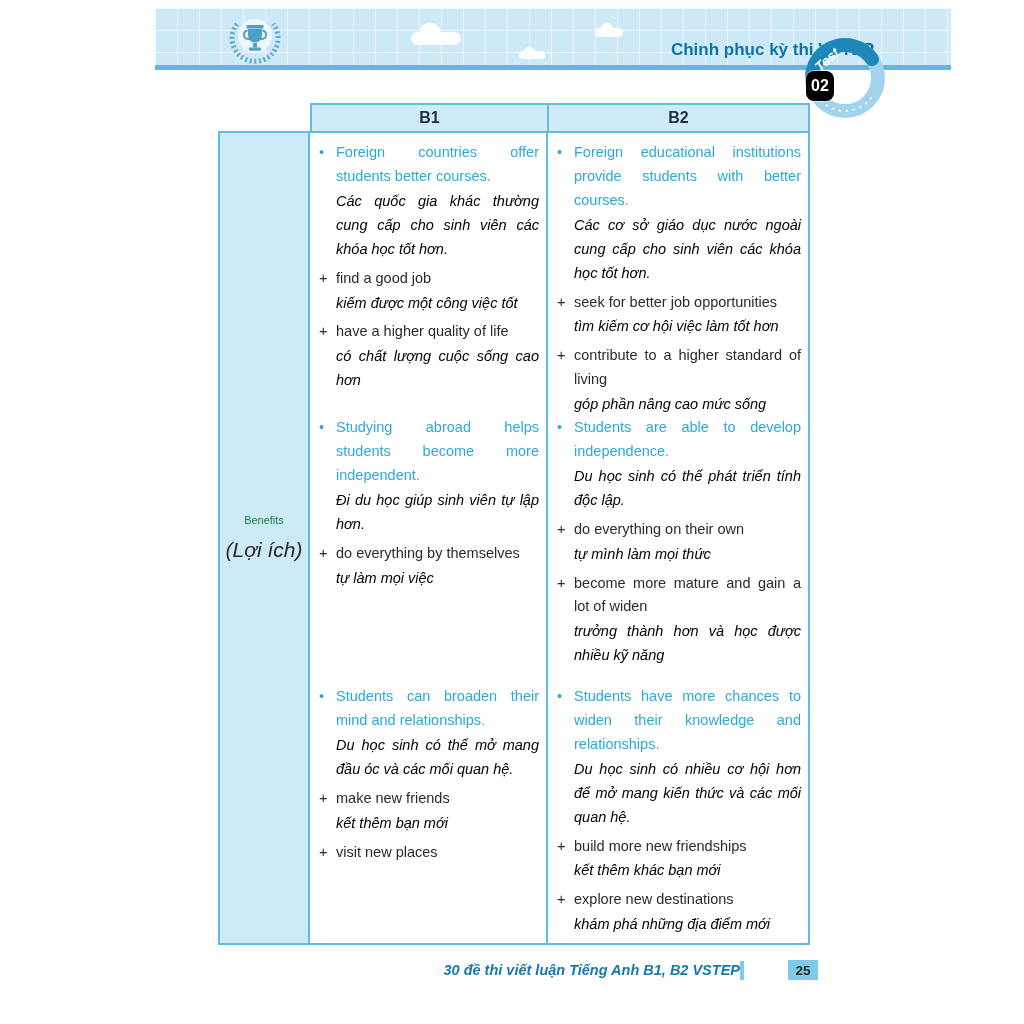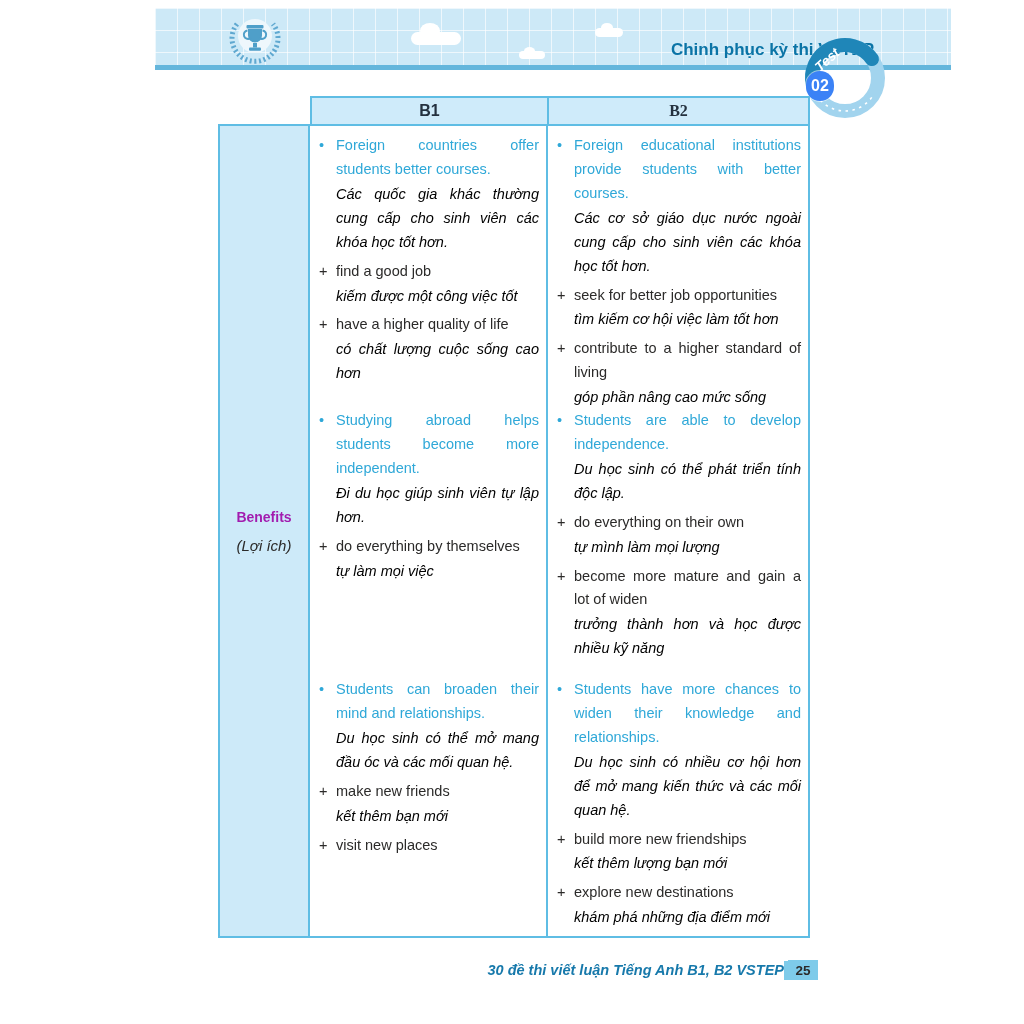--- a/index.html
+++ b/index.html
@@ -30,46 +30,46 @@
   .cloud-c::before { width:11px; height:8px; left:5px; top:-4px; }
   .header-title {
     position:absolute; right:77px; top:32px;
     font-size:17px; font-weight:700; color:#0b74a6;
   }
 
   
   .test-ring { position:absolute; left:800px; top:29px; width:90px; height:104px; }
   .test-number {
     position:absolute; left:806px; top:71px; width:28px; height:30px;
-    background:#3b82f6; border-radius:14px; color:#fff; font-weight:700;
+    background:#000000; border-radius:8px; color:#fff; font-weight:700;
     font-size:16px; display:flex; align-items:center; justify-content:center;
     box-shadow:0 0 0 1px rgba(255,255,255,.55);
   }
 
   
-  .vstep-table { position:absolute; left:218px; top:96px; width:592px; height:842px; }
+  .vstep-table { position:absolute; left:218px; top:103px; width:592px; height:842px; }
   .thead { position:absolute; left:92px; top:0; width:500px; height:30px; display:flex; }
   .th {
     box-sizing:border-box; border:2px solid #5fbde4; background:#cfebfa;
     display:flex; align-items:center; justify-content:center;
     font-weight:700; font-size:16px; color:#24313f;
   }
   .th-b1 { width:240px; }
-  .th-b2 { width:264px; margin-left:-2px;font-family:Liberation Serif, serif; }
+  .th-b2 { width:264px; margin-left:-2px; }
   .tbody { position:absolute; left:0; top:28px; width:592px; height:814px; display:flex; }
   .cell { box-sizing:border-box; border:2px solid #5fbde4; position:relative; }
   .label-cell { width:92px; background:#cdeaf9; }
   .b1-cell { width:240px; margin-left:-2px; background:#fff; }
   .b2-cell { width:264px; margin-left:-2px; background:#fff; }
   .label-inner {
     position:absolute; inset:0; display:flex; flex-direction:column;
     align-items:center; justify-content:center; gap:12px;
   }
-  .label-title { font-weight:700; font-size:14px; color:#a21caf; }
-  .label-sub   { font-style:italic; font-size:15px; color:#2b2a29; }
+  .label-title { font-weight:400; font-size:11px; color:#15803d; }
+  .label-sub   { font-style:italic; font-size:21px; color:#2b2a29; }
 
   .sec { position:absolute; left:9px; right:7px; }
   .s0 { top:8px; } .s1 { top:283px; } .s2 { top:552px; }
 
   .item {
     position:relative; padding-left:17px; font-size:14.5px; line-height:1.65;
     text-align:justify; margin-bottom:1px;
   }
   .item .mk { position:absolute; left:0; top:0; }
   .item.point, .item.point .mk { color:#2fa8d8; }
@@ -78,21 +78,21 @@
     padding-left:17px; font-size:14.5px; line-height:1.65; font-style:italic;
     color:#000000; text-align:justify; margin-bottom:5px;
   }
 
   
   .footer { position:absolute; top:959px; right:206px; display:flex; align-items:center; height:22px; }
   .footer-title { font-style:italic; font-weight:700; color:#1779ab; font-size:14.5px; }
   .footer-bar { width:4px; height:19px; background:#7ecbea; }
   .footer-page {
     width:30px; height:20px; background:#7ecbea; color:#2b2a29;
-    font-size:13.5px; font-weight:700; display:flex; align-items:center; justify-content:center;
+    font-size:13.5px; font-weight:700; display:flex; align-items:center; justify-content:center;margin-left:44px;
   }
 </style>
 </head>
 <body>
 
 <div class="header-band">
   <div class="logo-badge">
     <svg width="60" height="60" viewBox="0 0 60 60">
       <circle cx="30" cy="27" r="17" fill="#eef7fc"></circle>
       <path d="M12 15 A 23 23 0 1 0 48 15" fill="none" stroke="#5fa8d0" stroke-width="5" stroke-dasharray="2 2.6"></path>
@@ -161,29 +161,29 @@
           <div class="vi">Các cơ sở giáo dục nước ngoài cung cấp cho sinh viên các khóa học tốt hơn.</div>
           <div class="item sub"><span class="mk">+</span><span>seek for better job opportunities</span></div>
           <div class="vi">tìm kiếm cơ hội việc làm tốt hơn</div>
           <div class="item sub"><span class="mk">+</span><span>contribute to a higher standard of living</span></div>
           <div class="vi">góp phần nâng cao mức sống</div>
         </div>
         <div class="sec s1">
           <div class="item point"><span class="mk">•</span><span>Students are able to develop independence.</span></div>
           <div class="vi">Du học sinh có thể phát triển tính độc lập.</div>
           <div class="item sub"><span class="mk">+</span><span>do everything on their own</span></div>
-          <div class="vi">tự mình làm mọi lượng</div>
+          <div class="vi">tự mình làm mọi thức</div>
           <div class="item sub"><span class="mk">+</span><span>become more mature and gain a lot of widen</span></div>
           <div class="vi">trưởng thành hơn và học được nhiều kỹ năng</div>
         </div>
         <div class="sec s2">
           <div class="item point"><span class="mk">•</span><span>Students have more chances to widen their knowledge and relationships.</span></div>
           <div class="vi">Du học sinh có nhiều cơ hội hơn để mở mang kiến thức và các mối quan hệ.</div>
           <div class="item sub"><span class="mk">+</span><span>build more new friendships</span></div>
-          <div class="vi">kết thêm lượng bạn mới</div>
+          <div class="vi">kết thêm khác bạn mới</div>
           <div class="item sub"><span class="mk">+</span><span>explore new destinations</span></div>
           <div class="vi">khám phá những địa điểm mới</div>
         </div>
       </div>
   </div>
 </div>
 
 <div class="footer">
   <div class="footer-title">30 đề thi viết luận Tiếng Anh B1, B2 VSTEP</div>
   <div class="footer-bar"></div>

